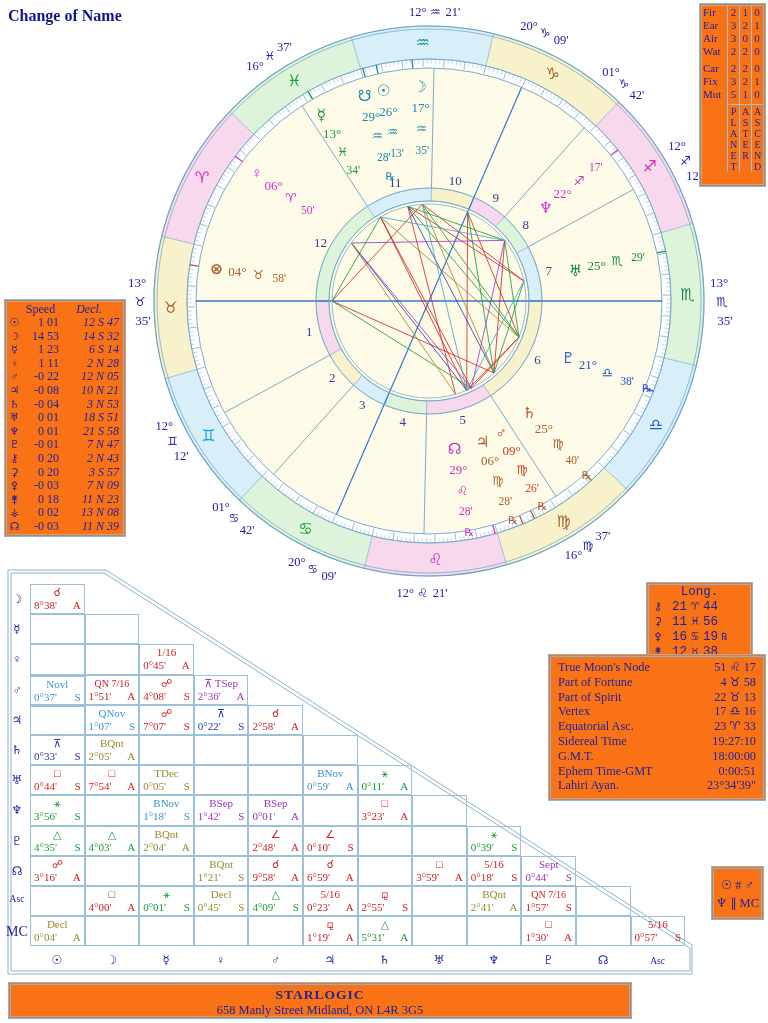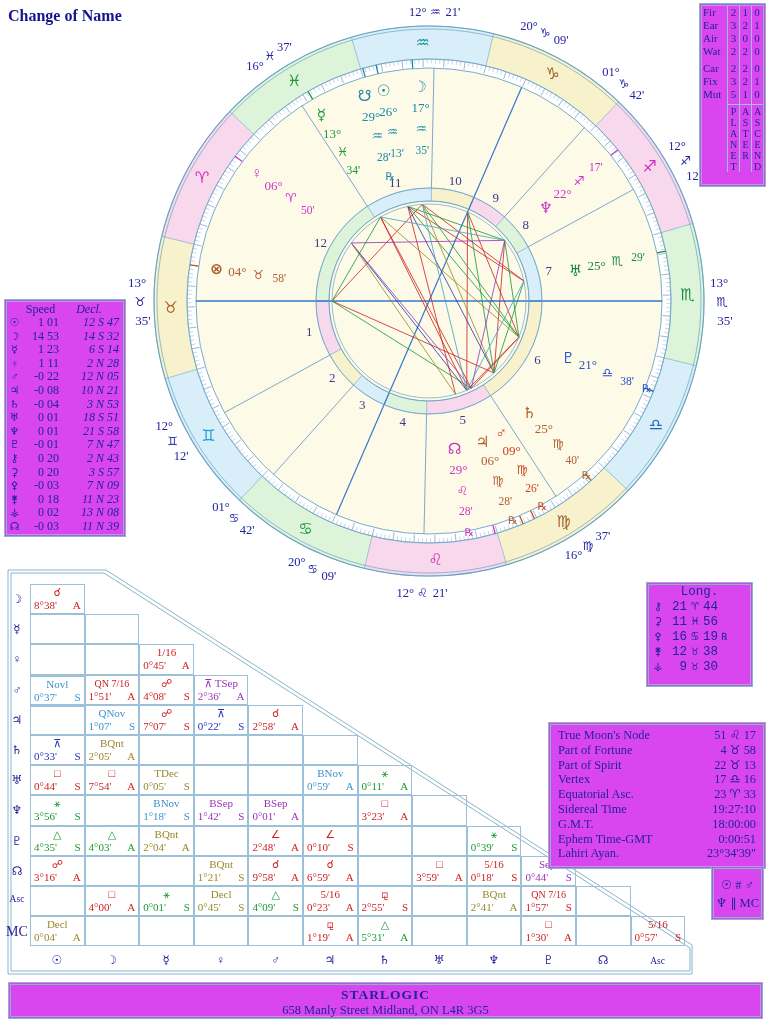--- a/index.html
+++ b/index.html
@@ -1,42 +1,42 @@
 <!DOCTYPE html>
 <html><head>
 <meta charset="utf-8">
 <style>
   html,body{margin:0;padding:0;background:#fff;width:768px;height:1023px;overflow:hidden;}
   body{font-family:"Liberation Serif","DejaVu Sans",serif;color:#22229a;position:relative;}
   .abs{position:absolute;}
-  .panel{position:absolute;border:3px double #8ab4cc;background:#d946ef;box-sizing:border-box;}
+  .panel{position:absolute;border:3px double #8ab4cc;background:#f97316;box-sizing:border-box;}
   #title-block{left:8px;top:6px;line-height:1.22;font-size:13px;}
   #title-block .t{font-weight:bold;font-size:16px;color:#14148c;margin-bottom:2px;}
   #element-table{left:699px;top:3px;width:67px;height:184px;font-size:11px;}
   #element-table .row{display:flex;height:13px;line-height:13px;}
   #element-table .lab{width:25px;padding-left:1px;}
   #element-table .n{width:12px;text-align:center;}
   #speed-box{left:4px;top:299px;width:122px;height:238px;font-size:12px;}
   #speed-box .hd{display:flex;font-weight:normal;height:14px;line-height:14px;}
   #speed-box .row{display:flex;height:13.6px;line-height:13.6px;}
   #speed-box .g{width:15px;text-align:center;font-size:11px;}
   #speed-box .sp{width:37px;text-align:right;}
   #speed-box .dc{width:60px;text-align:right;padding-right:4px;font-style:italic;}
   #long-box{left:646px;top:582px;width:107px;height:105px;font-size:12.5px;font-family:Liberation Mono, monospace;}
   #long-box .ttl{text-align:center;height:15px;line-height:15px;}
   #long-box .row{display:flex;height:15px;line-height:15px;}
   #long-box .g{width:18px;text-align:center;font-size:11px;}
   #long-box .v1{width:20px;text-align:right;}
   #long-box .v2{width:16px;text-align:center;}
   #long-box .v3{width:18px;text-align:left;}
   #long-box .rx{width:16px;font-size:10px;}
-  #node-box{left:548px;top:722px;width:218px;height:147px;font-size:12.3px;padding:3px 7px;}
+  #node-box{left:548px;top:654px;width:218px;height:147px;font-size:12.3px;padding:3px 7px;}
   #node-box .row{display:flex;justify-content:space-between;height:14.8px;line-height:14.8px;}
   #decl-box{left:711px;top:866px;width:53px;height:54px;font-size:12.5px;text-align:center;padding-top:7px;line-height:18px;}
-  #footer-box{left:8px;top:982px;width:755px;height:37px;text-align:center;}
+  #footer-box{left:8px;top:982px;width:624px;height:37px;text-align:center;}
   #footer-box .c{font-weight:bold;font-size:13.5px;letter-spacing:1px;margin-top:2px;}
   #footer-box .a{font-size:12.5px;}
   .cell{position:absolute;width:54.6px;height:30.2px;border:1px solid #9cc0d8;box-sizing:border-box;font-size:11px;}
   .cell .l1{height:14px;line-height:15px;text-align:center;}
   .cell .l2{display:flex;justify-content:space-between;padding:0 3px;height:13px;line-height:12px;}
   .rowlab{position:absolute;width:22px;text-align:center;font-size:12px;color:#22229a;}
   .collab{position:absolute;width:54px;text-align:center;font-size:12px;color:#22229a;}
   .c-red{color:#cc2222;} .c-green{color:#1a9933;} .c-blue{color:#2233bb;}
   .c-ltblue{color:#3b93cc;} .c-olive{color:#99882b;} .c-purple{color:#9933bb;}
   svg{position:absolute;left:0;top:0;}

